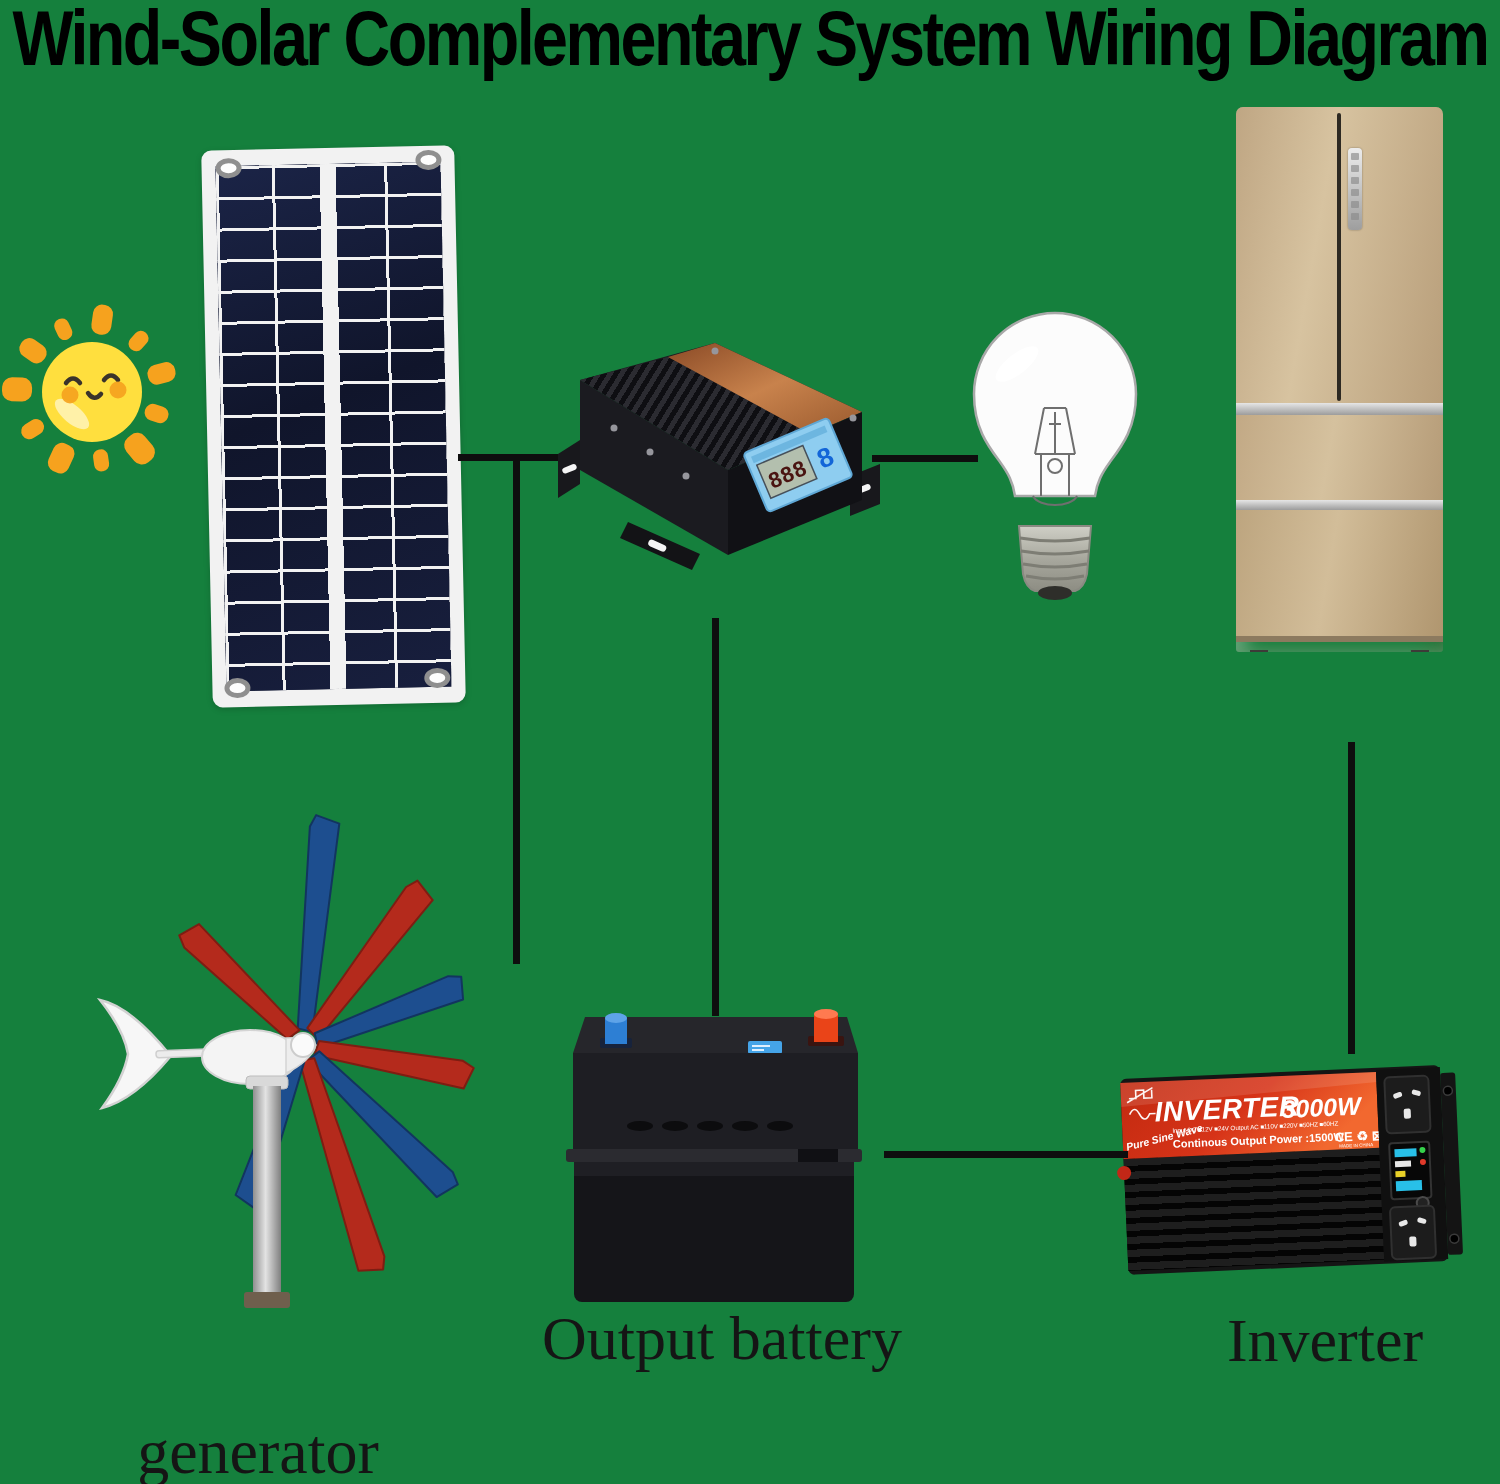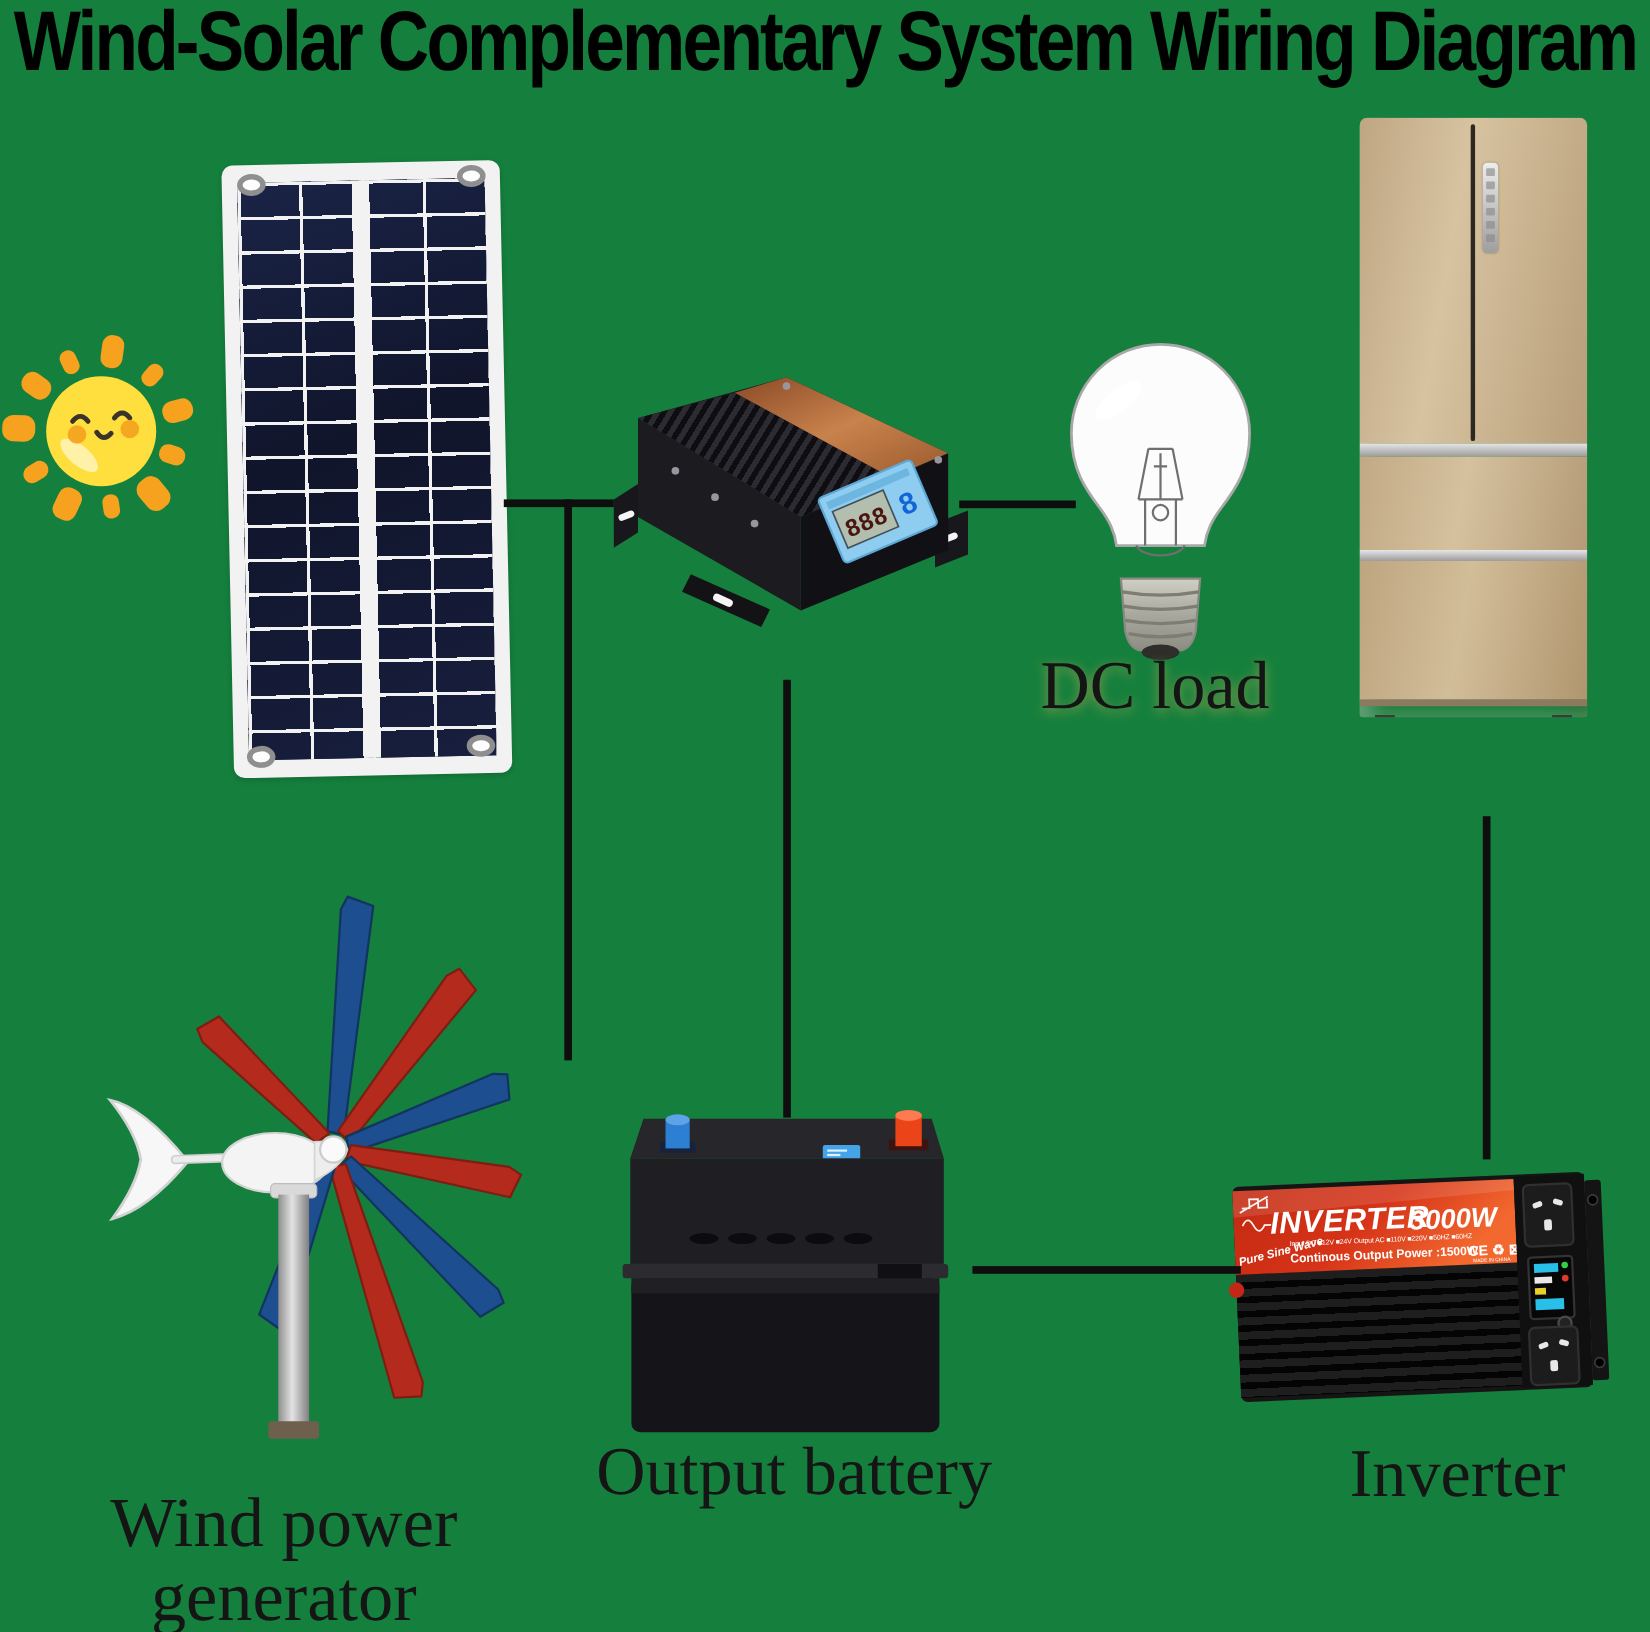--- a/index.html
+++ b/index.html
@@ -153,21 +153,20 @@
     <ellipse cx="52" cy="62" rx="26" ry="10" transform="rotate(-38 52 62)" fill="#ffffff" opacity="0.85"></ellipse>
     <path d="M54,224 L126,224 L122,272 C120,282 116,287 110,289 L70,289 C64,287 60,282 58,272 Z" fill="url(#metalGrad)" stroke="#8a8a82" stroke-width="2"></path>
     <g stroke="#7d7d74" stroke-width="3" fill="none">
       <path d="M55,236 Q90,242 125,236"></path>
         <path d="M56,249 Q90,255 124,249"></path>
         <path d="M58,262 Q90,268 122,262"></path>
         <path d="M61,274 Q90,280 119,274"></path>
     </g>
     <ellipse cx="90" cy="291" rx="17" ry="7" fill="#2e2e2a"></ellipse>
   </svg>
-  <div class="label" style="left:1050px;top:592px;text-shadow:0 2px 10px rgba(234,178,88,0.55)">DC load</div>
 
   <div class="fridge">
     <div class="fr-doors">
       <div class="fr-gap"></div>
       <div class="fr-display">
         <i></i>
           <i></i>
           <i></i>
           <i></i>
           <i></i>
@@ -220,21 +219,21 @@
     <path d="M130,277 Q 90,228 60,222 Q 84,252 88,276 Q 84,300 62,330 Q 94,322 130,279 Z" fill="#f7f7f7" stroke="#d2d2d2" stroke-width="2.5"></path>
     <rect x="116" y="271" width="102" height="7" rx="3" fill="#ececec" stroke="#cfcfcf" stroke-width="1.5" transform="rotate(-2 167 274)"></rect>
     <ellipse cx="210" cy="279" rx="48" ry="27" fill="#f4f4f4" stroke="#d4d4d4" stroke-width="2"></ellipse>
     <path d="M246,260 Q 272,258 276,267 Q 270,284 246,295 Z" fill="#ededed" stroke="#d4d4d4" stroke-width="1.5"></path>
     <circle cx="263" cy="267" r="12" fill="#fafafa" stroke="#cccccc" stroke-width="2"></circle>
     <rect x="206" y="298" width="42" height="13" rx="4" fill="#d9d9d9" stroke="#bdbdbd"></rect>
     <rect x="213" y="308" width="28" height="210" fill="url(#poleGrad)"></rect>
     <rect x="204" y="514" width="46" height="16" rx="3" fill="#6f5f4d"></rect>
   </svg>
   <div class="label center" style="left:258px;top:1350px;font-size:64px">
-    <span>Wind power</span><br>
+    <br>
     <span>generator</span>
   </div>
 
   <svg style="left:560px;top:1008px" width="320" height="300" viewBox="0 0 320 300">
     <polygon points="25,9 287,9 298,45 13,45" fill="#26262b"></polygon>
     <g>
       <rect x="40" y="30" width="32" height="10" rx="2" fill="#17233c"></rect>
       <rect x="45" y="10" width="22" height="26" fill="var(--terminal-blue,#2d7fd4)"></rect>
       <ellipse cx="56" cy="10" rx="11" ry="5" fill="#5ea3e8"></ellipse>
     </g>

